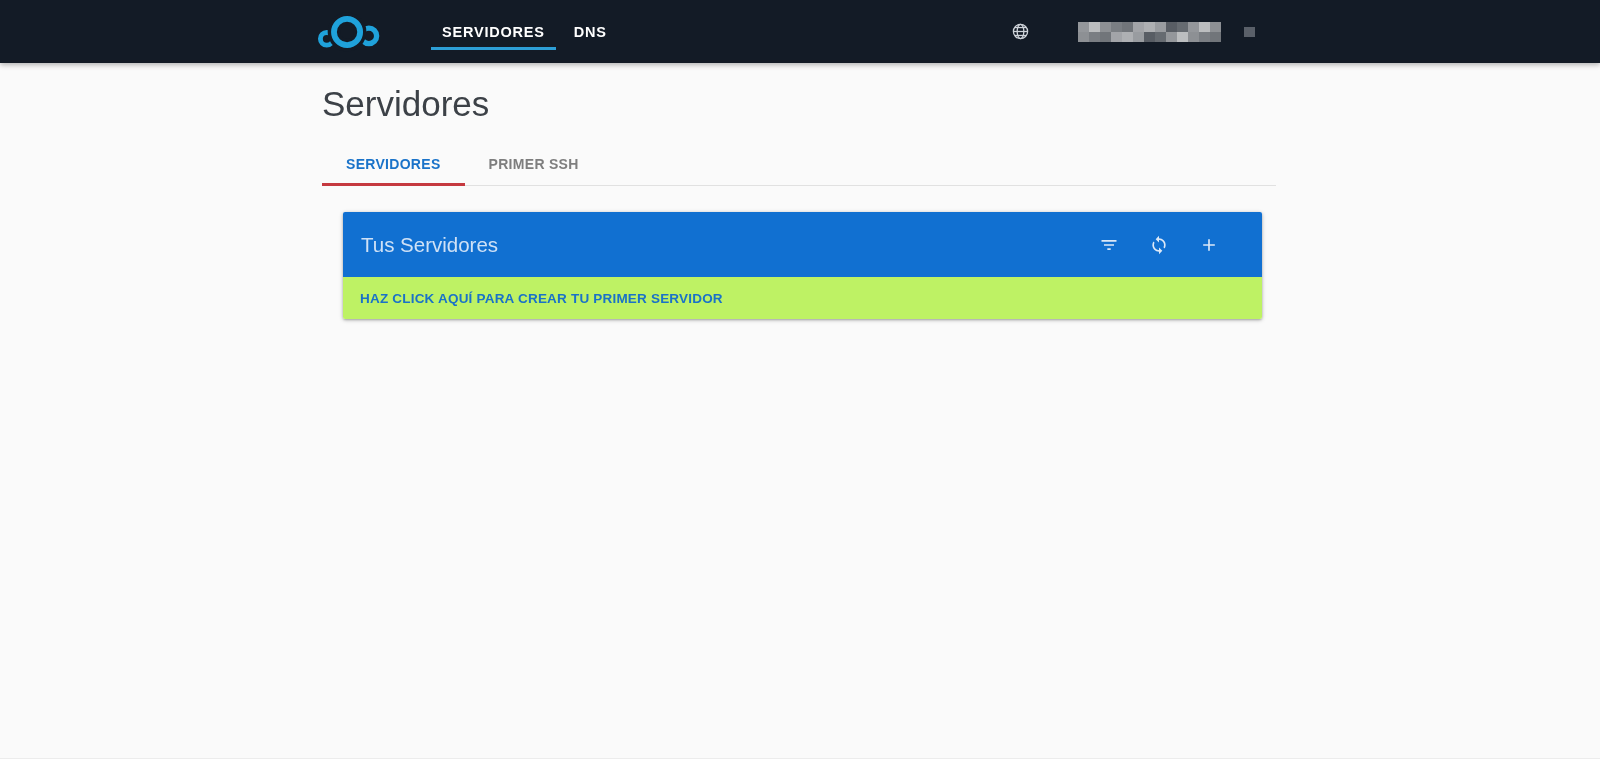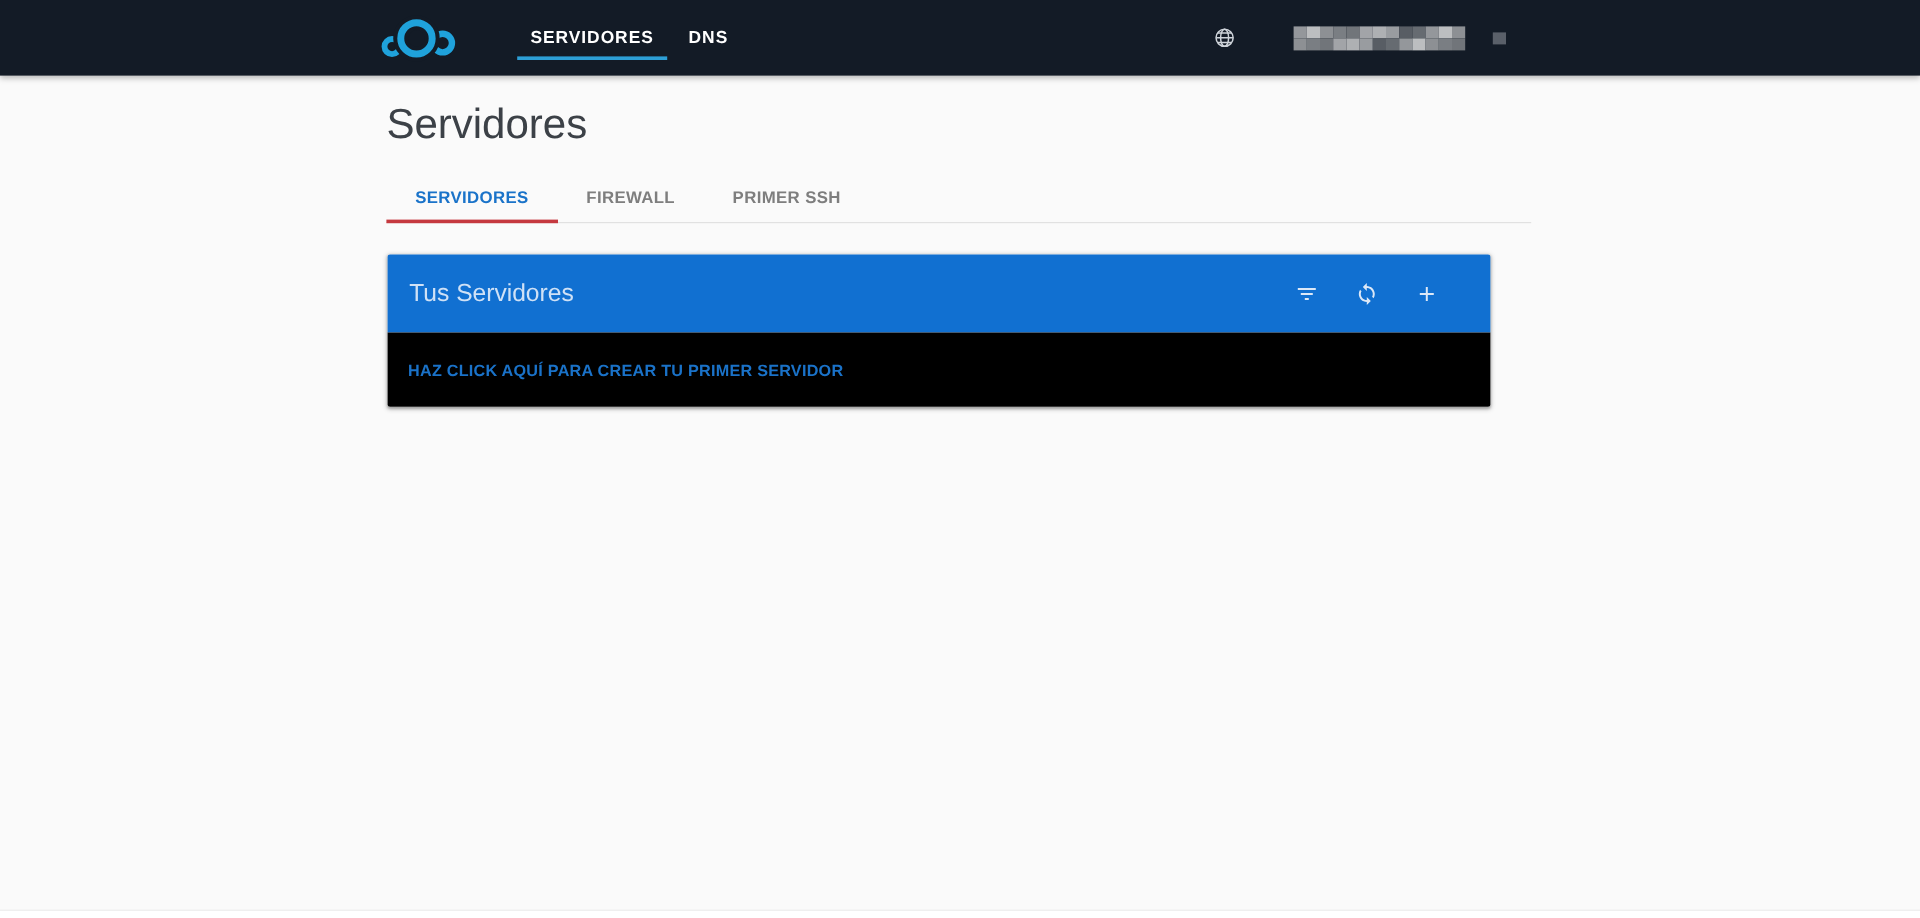--- a/index.html
+++ b/index.html
@@ -66,21 +66,21 @@
     white-space: nowrap;
   }
   .tab.active { color: #1a73c9; }
   .tab.active::after {
     content: ""; position: absolute; left: 0; right: 0; bottom: -1px;
     height: 3px; background: #c5393f;
   }
 
   .card {
     width: 919px;
-    margin: 26px 0 0 1px;
+    margin: 26px 0 0 21px;
     background: #ffffff;
     border-radius: 2px;
     box-shadow: 0 1px 4px rgba(0,0,0,0.26), 0 1px 2px rgba(0,0,0,0.18);
   }
   .card-header {
     height: 65px;
     background: #1170d1;
     border-radius: 2px 2px 0 0;
     display: flex; align-items: center;
     padding: 0 28px 0 18px;
@@ -88,24 +88,24 @@
   .card-title { font-size: 20.5px; font-weight: 400; color: #cfe1f6; }
   .card-actions { margin-left: auto; display: flex; align-items: center; }
   .icon-btn {
     width: 50px; height: 40px;
     display: flex; align-items: center; justify-content: center;
     color: #dce8f7; cursor: pointer; background: transparent; border: none;
   }
   .icon-btn svg { display: block; fill: currentColor; }
 
   .card-row {
-    height: 62px;
+    height: 42px;
     display: flex; align-items: center;
     padding: 0 17px;
-    background: #000000;
+    background: #bef264;
     border-radius: 0 0 2px 2px;
   }
   .create-link {
     color: #1a72c8;
     font-size: 13.5px; font-weight: 700; letter-spacing: 0.2px;
     text-decoration: none; cursor: pointer;
   }
 
   .footer-strip {
     position: absolute; left: 0; right: 0; bottom: 0;
@@ -170,21 +170,20 @@
       </div>
     <span class="mosaic-dot"></span>
   </div>
 </header>
 
 <main>
   <h1 class="page-title">Servidores</h1>
 
   <div class="tabs">
     <a class="tab active">SERVIDORES</a>
-    <a class="tab">FIREWALL</a>
     <a class="tab">PRIMER SSH</a>
   </div>
 
   <section class="card">
     <div class="card-header">
       <span class="card-title">Tus Servidores</span>
       <div class="card-actions">
         <button class="icon-btn" title="">
           <svg width="20" height="20" viewBox="0 0 24 24">
             <path d="M10 18h4v-2h-4v2zM3 6v2h18V6H3zm3 7h12v-2H6v2z"></path>

